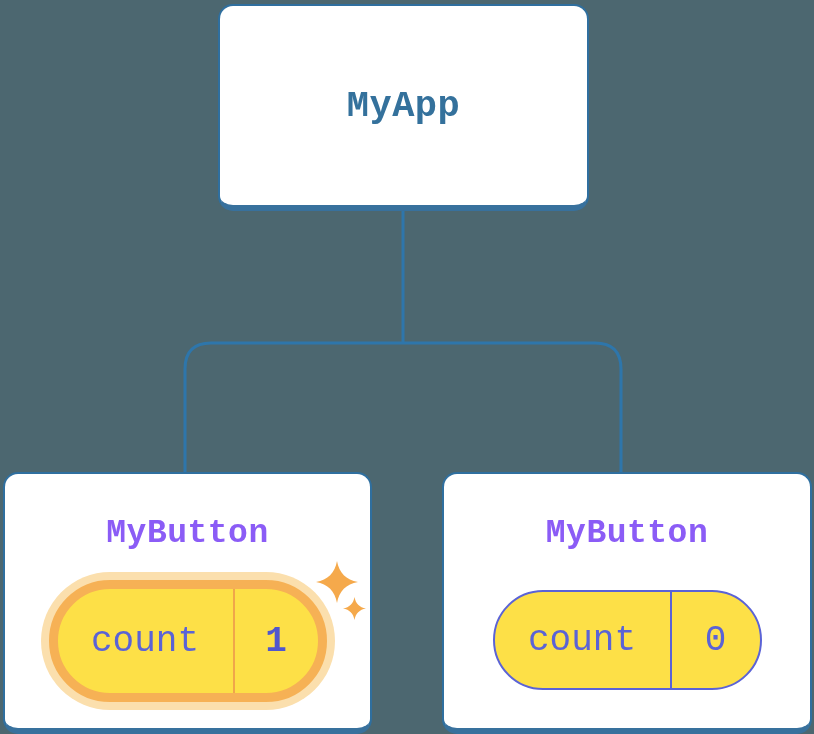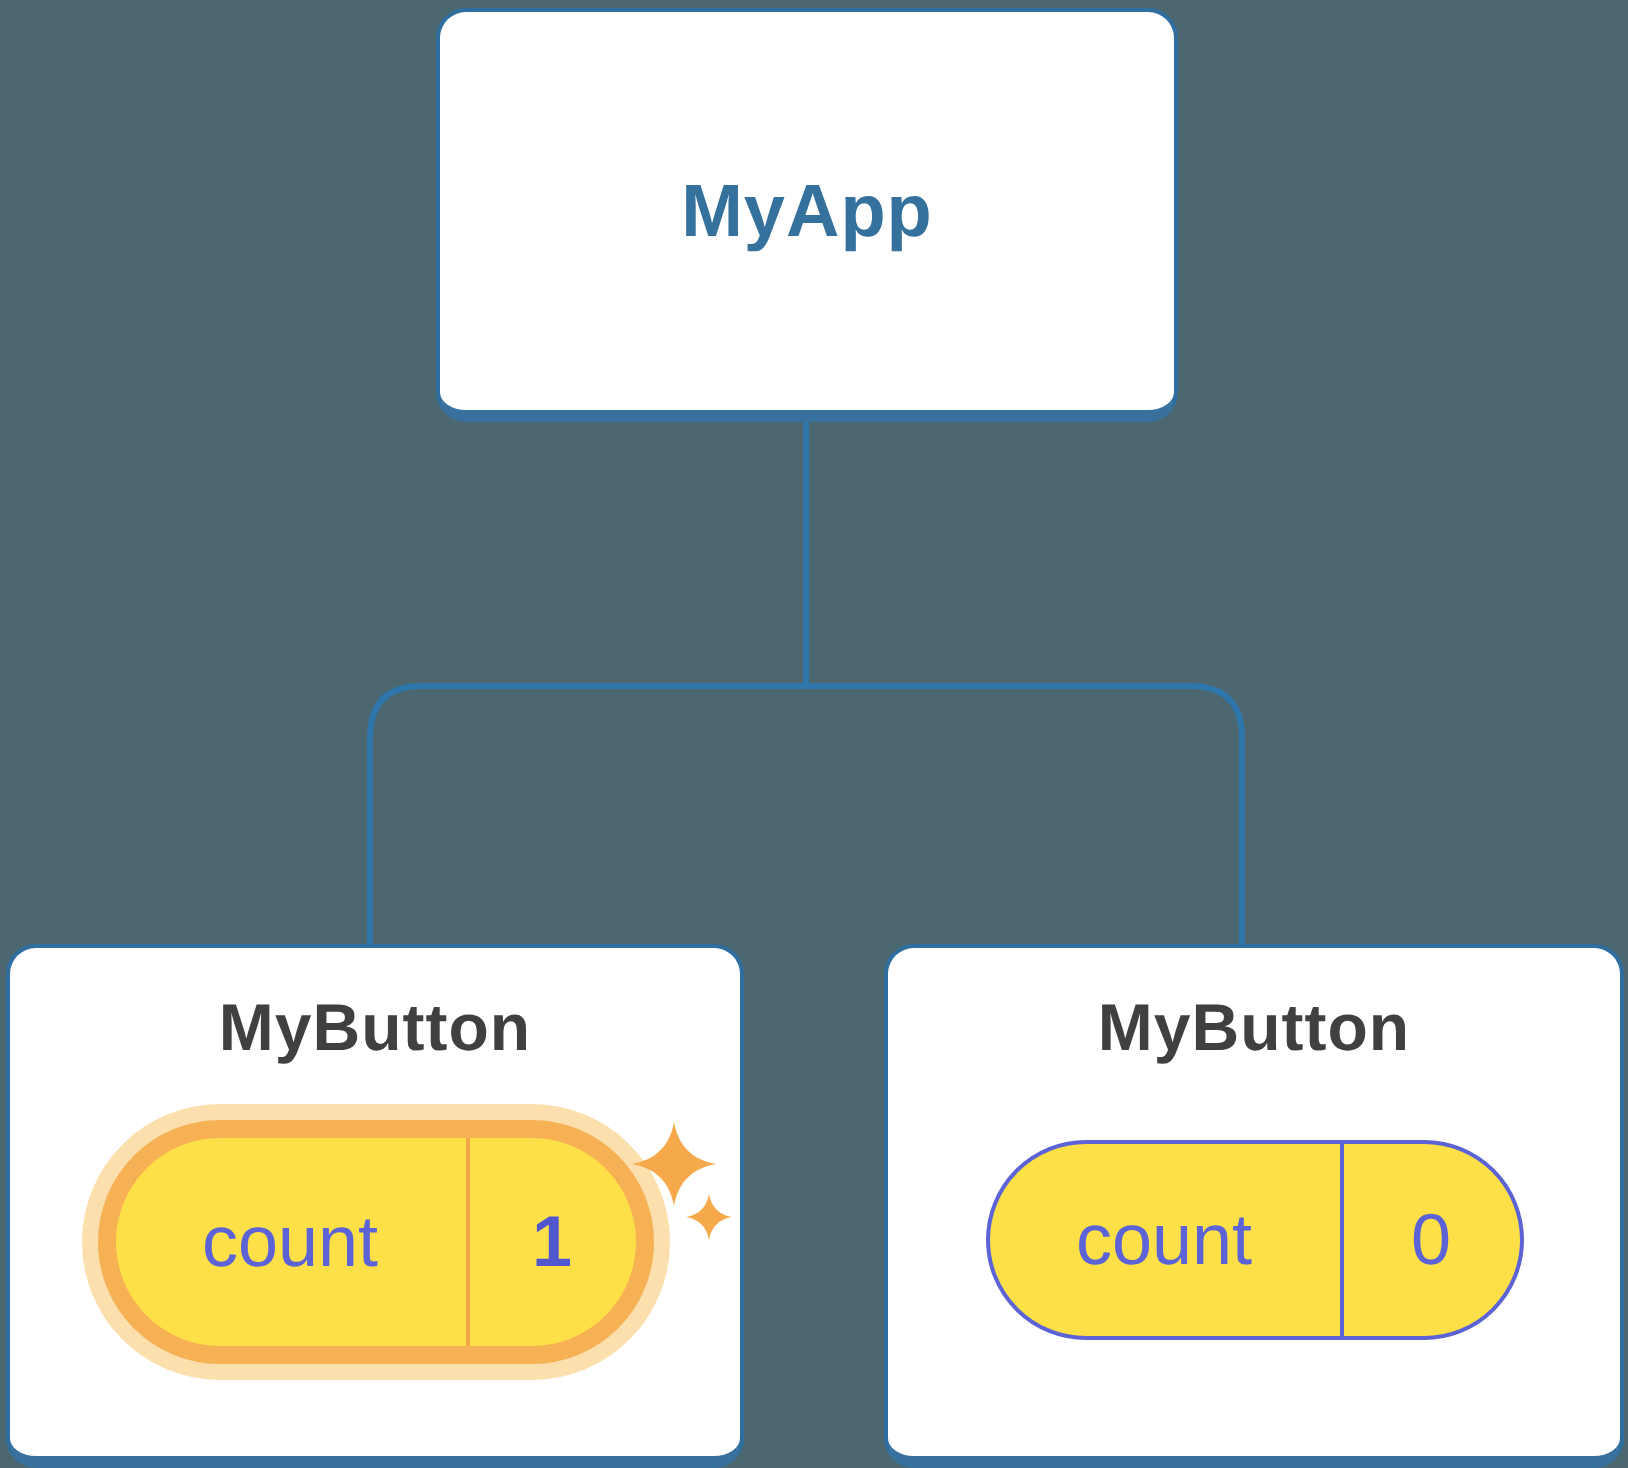--- a/index.html
+++ b/index.html
@@ -29,20 +29,21 @@
   }
   
   .card {
     position: absolute;
     box-sizing: border-box;
     background: #FFFFFF;
     border: 2px solid #2F6F9F;
     border-bottom: 6px solid #38719D;
     border-radius: 15px;
     z-index: 1;
+    font-family: Liberation Mono, monospace;
   }
   .card-root {
     left: 218px; top: 4px;
     width: 371px; height: 207px;
     display: flex;
     align-items: center;
     justify-content: center;
   }
   .root-label {
     color: #34719C;
@@ -53,23 +54,23 @@
   .card-child {
     top: 472px;
     height: 262px;
     display: flex;
     flex-direction: column;
     align-items: center;
   }
   .card-child-left  { left: 3px;   width: 369px; }
   .card-child-right { left: 442px; width: 370px; }
   .child-title {
-    margin-top: 20px;
+    margin-top: 40px;
     line-height: 40px;
-    color: #404040;
+    color: #8b5cf6;
     font-size: 33px;
     font-weight: bold;
     letter-spacing: 0.5px;
   }
   
   .pill {
     box-sizing: border-box;
     display: flex;
     align-items: stretch;
     background: #fde047;

